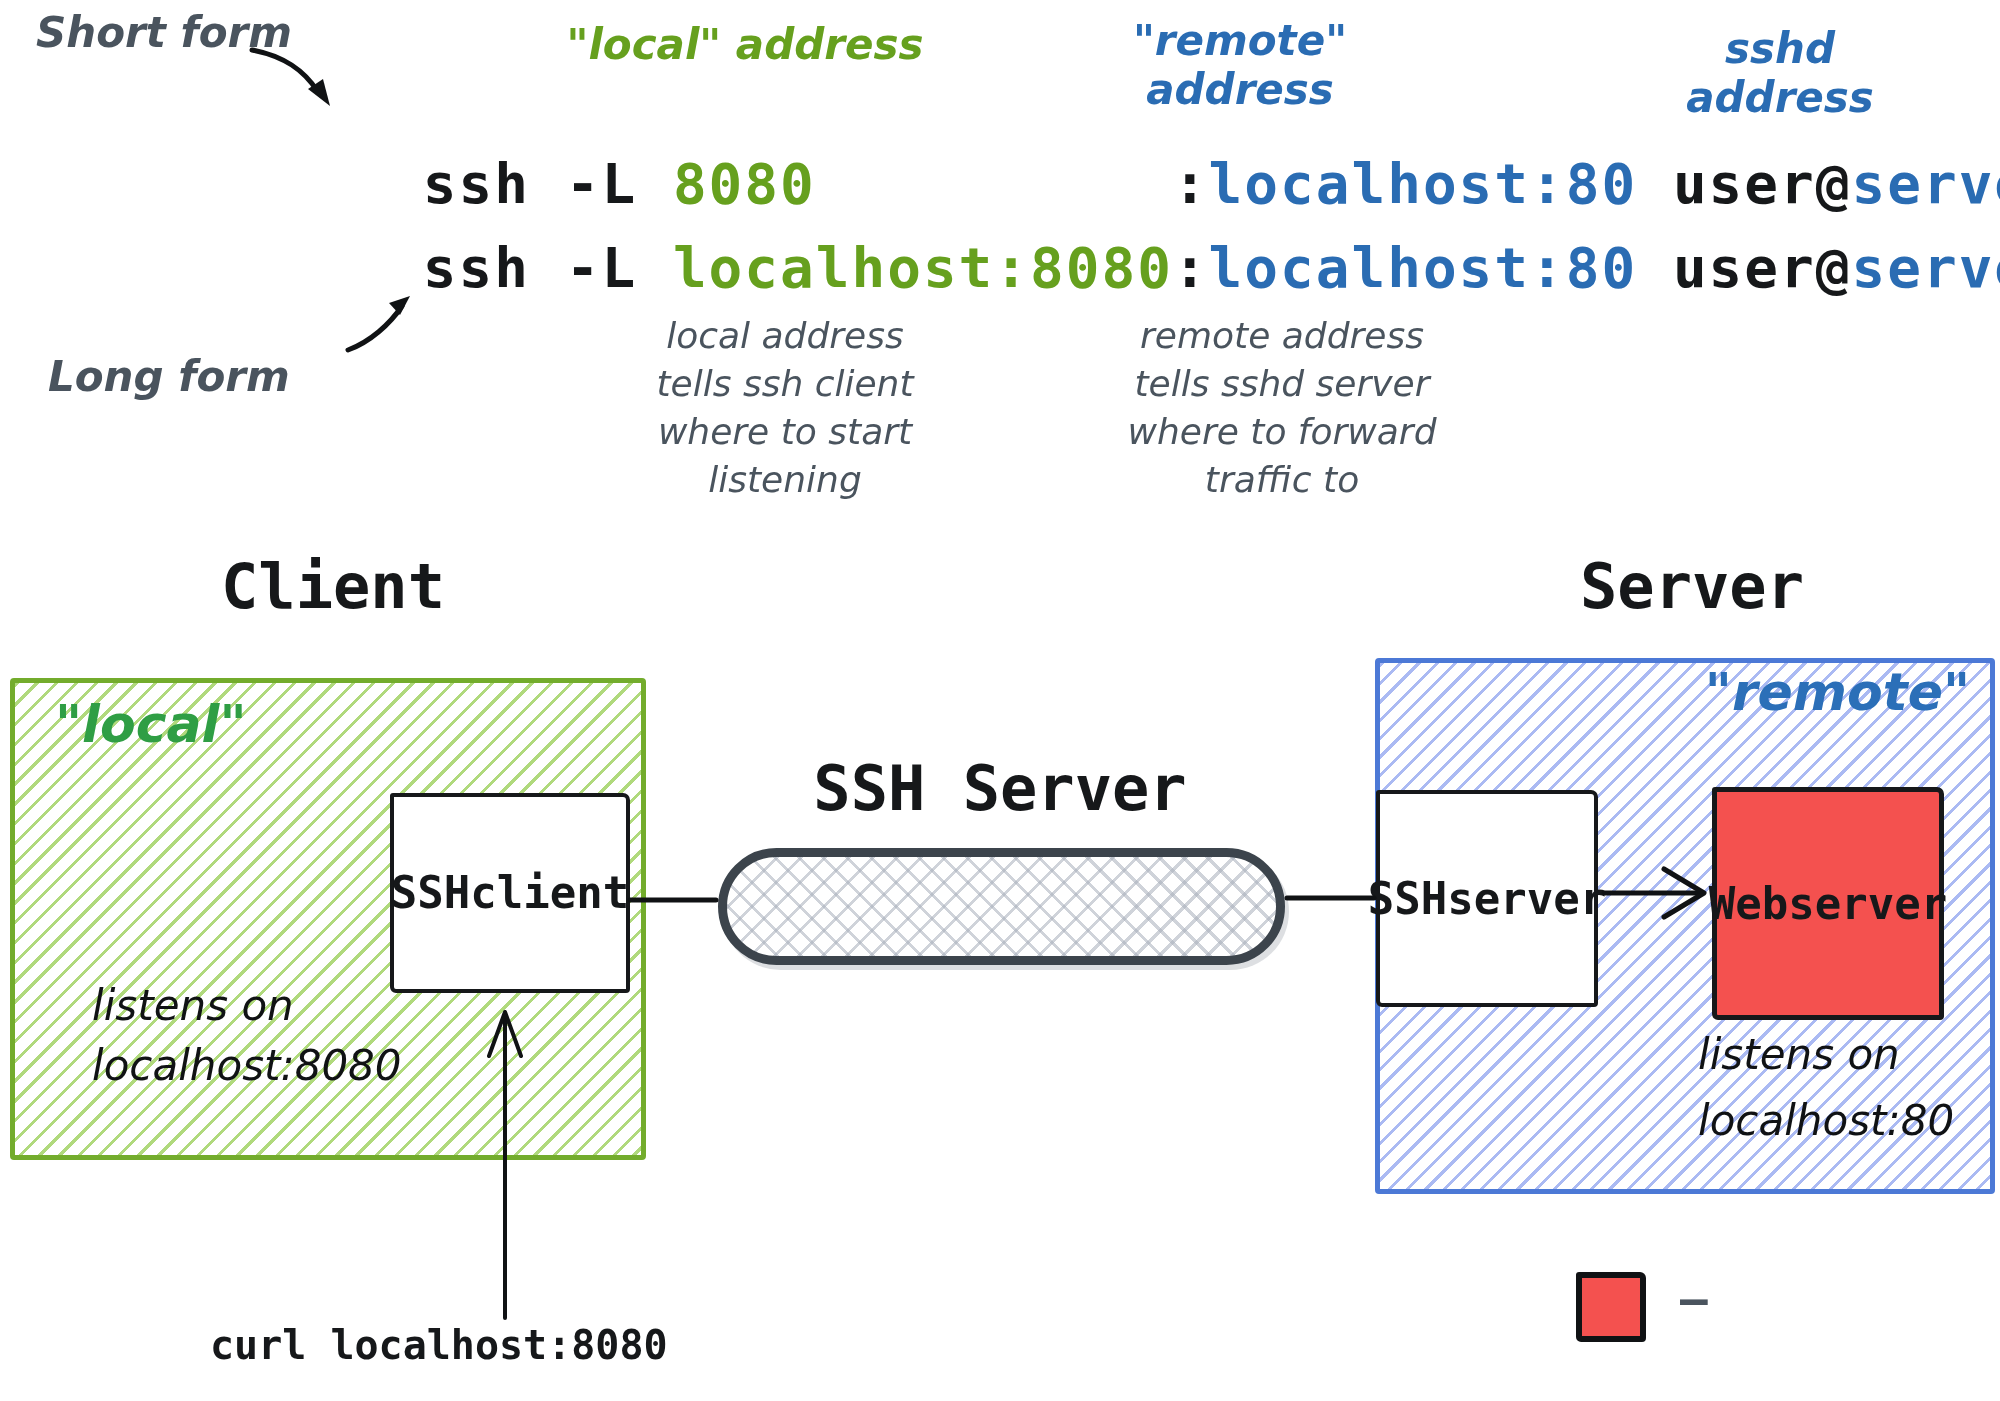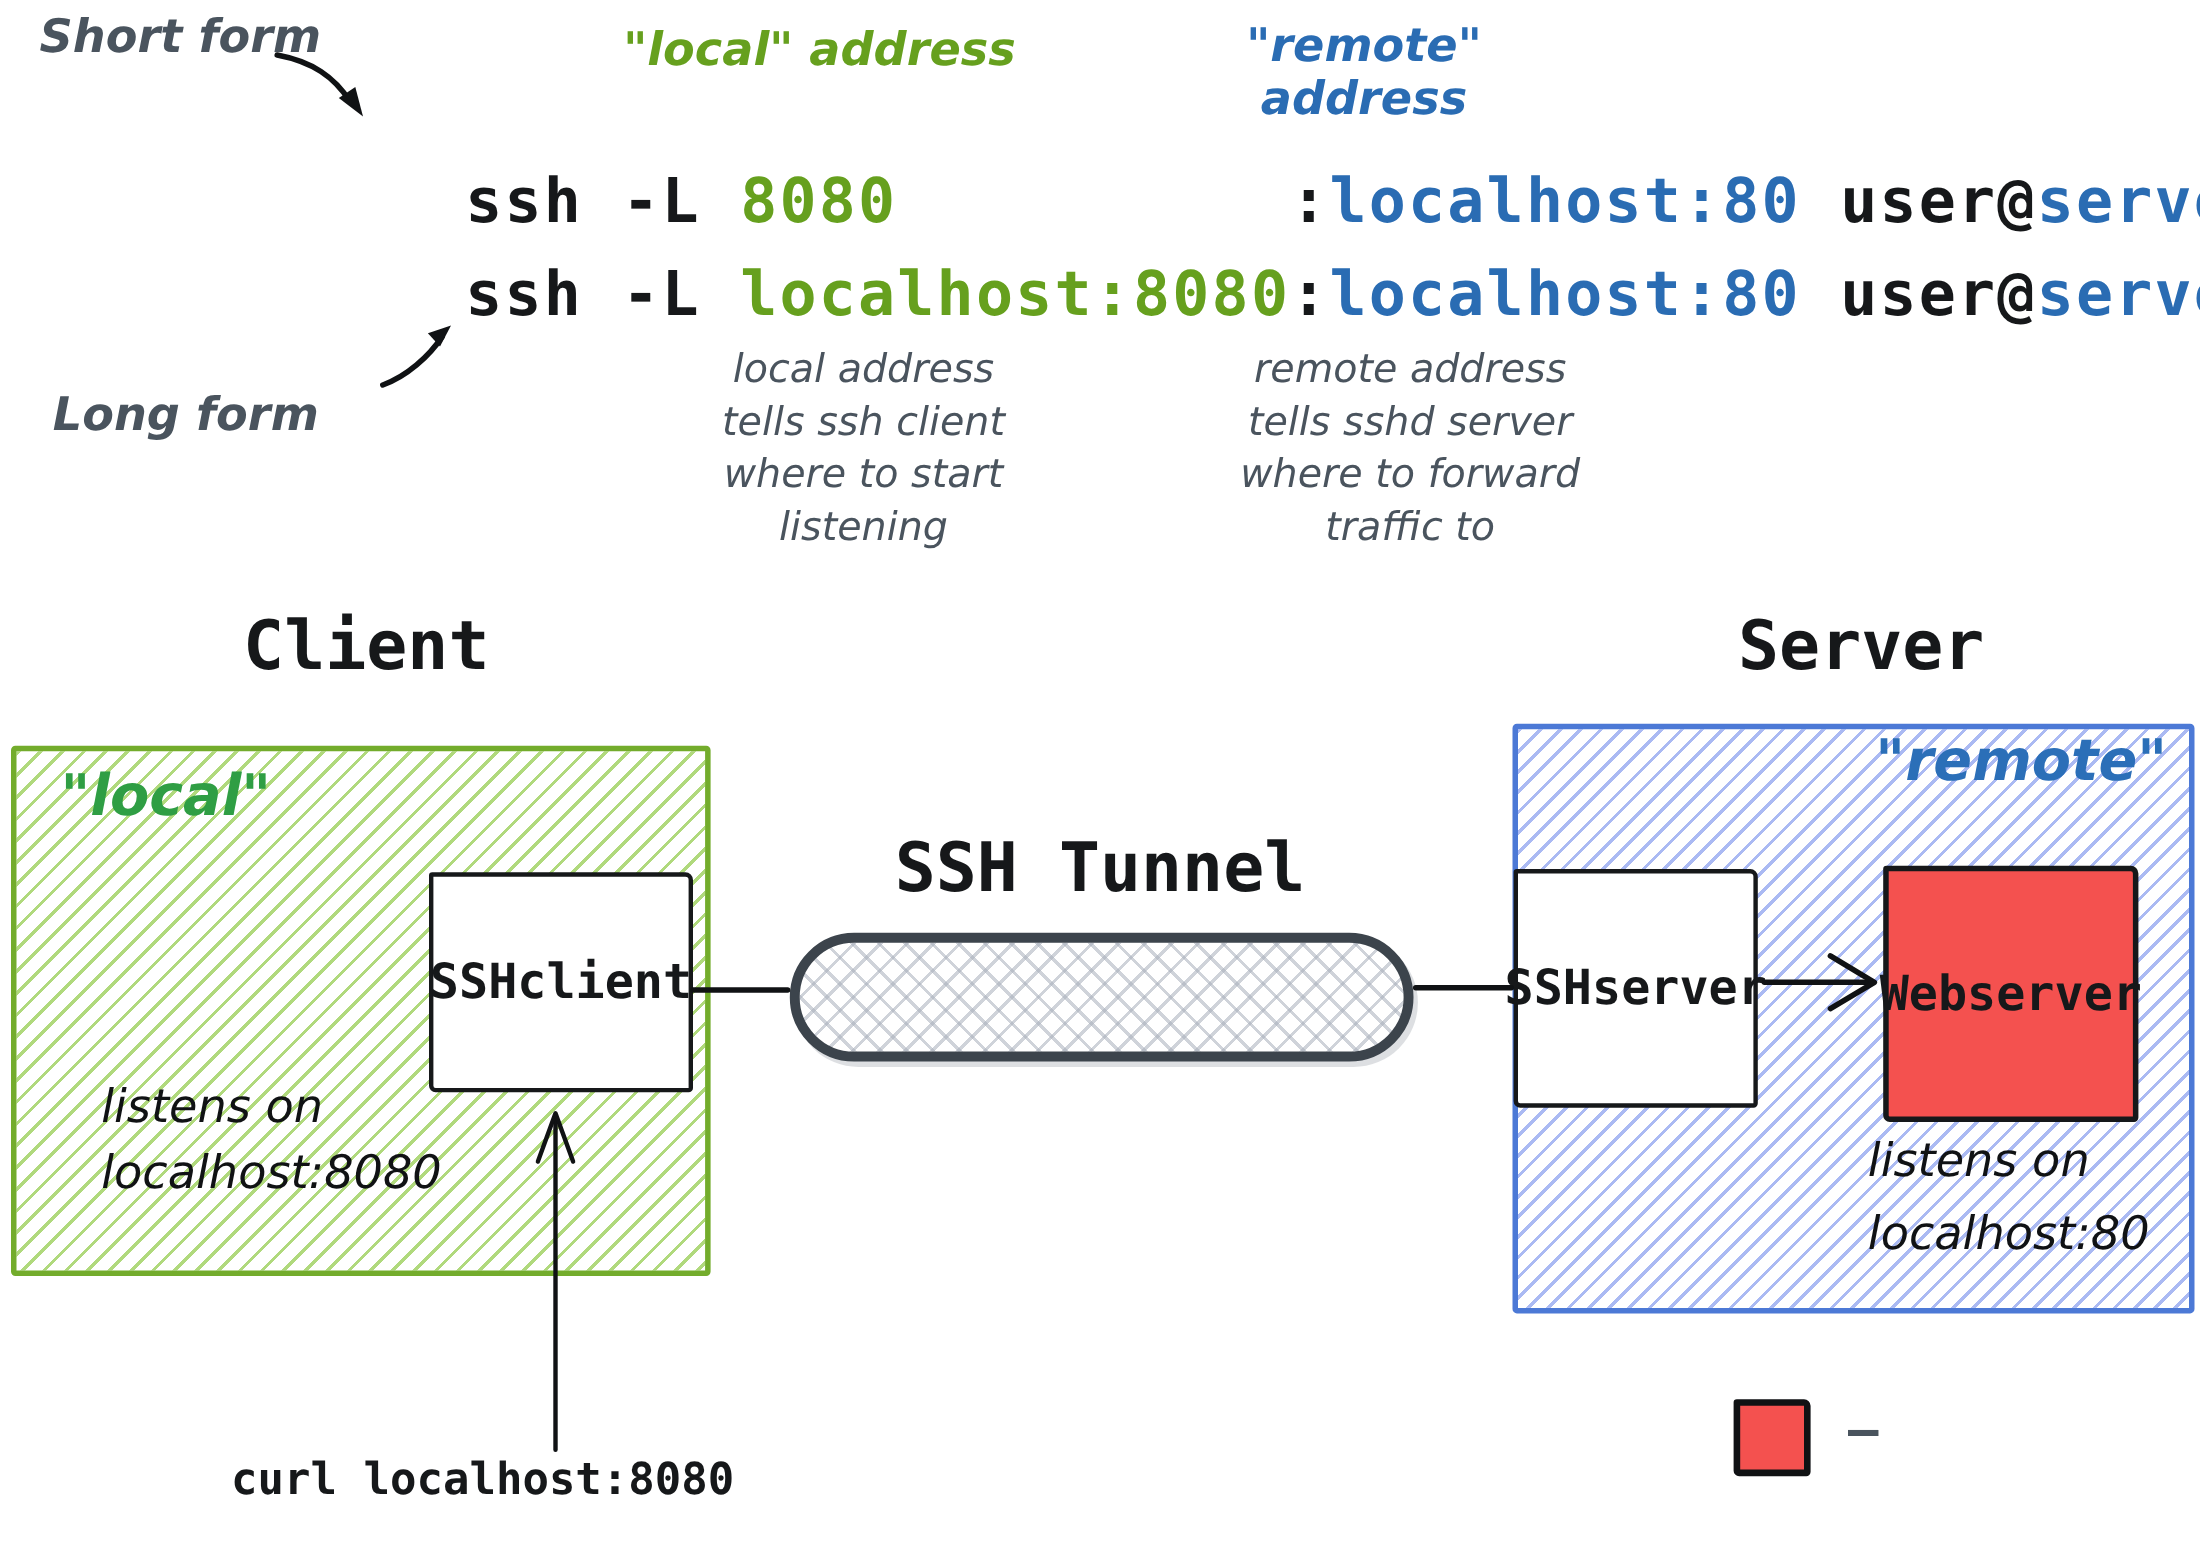--- a/index.html
+++ b/index.html
@@ -43,20 +43,21 @@
 </head>
 <body>
 
 <div class="abs" style="left:0;top:0;width:1612px;height:1401px;">
 
   <div class="abs hand formlabel" style="left:36px;top:8px;">Short form</div>
   <div class="abs hand formlabel" style="left:48px;top:352px;">Long form</div>
 
   <div class="abs hand hdr c-green" style="left:555px;top:20px;width:380px;">"local" address</div>
   <div class="abs hand hdr c-blue" style="left:1070px;top:16px;width:340px;">"remote" address</div>
+  <div class="abs hand hdr c-blue" style="left:1630px;top:24px;width:300px;">sshd address</div>
 
   <div class="abs cmd" style="left:280px;top:86px;">
     <span>ssh -L </span><span class="c-green">8080</span><span>          </span><span>:</span><span class="c-blue">localhost:80</span><span> user@</span><span class="c-blue">server</span>
   </div>
 
   <div class="abs cmd" style="left:280px;top:170px;">
     <span>ssh -L </span><span class="c-green">localhost:8080</span><span>:</span><span class="c-blue">localhost:80</span><span> user@</span><span class="c-blue">server</span>
   </div>
 
   <div class="abs hand note" style="left:585px;top:312px;width:400px;">
@@ -67,21 +68,21 @@
   </div>
   <div class="abs hand note" style="left:1082px;top:312px;width:400px;">
     <div>remote address</div>
     <div>tells sshd server</div>
     <div>where to forward</div>
     <div>traffic to</div>
   </div>
 
   <div class="abs mono title" style="left:183px;top:550px;width:300px;">Client</div>
   <div class="abs mono title" style="left:1542px;top:550px;width:300px;">Server</div>
-  <div class="abs mono title" style="left:800px;top:752px;width:400px;">SSH Tunnel</div>
+  <div class="abs mono title" style="left:800px;top:752px;width:400px;">SSH Server</div>
 
   <div class="abs bigbox-green"></div>
   <div class="abs hand tag" style="left:55px;top:694px;color:var(--green-deep);">"local"</div>
 
   <div class="abs innerbox mono" style="left:390px;top:793px;width:232px;height:192px;">
     <div>SSH</div>
     <div>client</div>
   </div>
 
   <div class="abs hand listens" style="left:92px;top:976px;">

